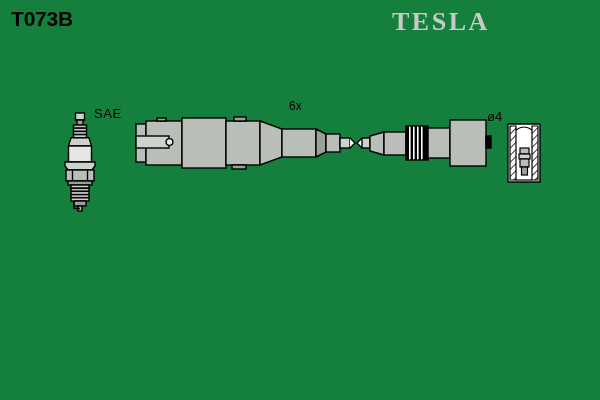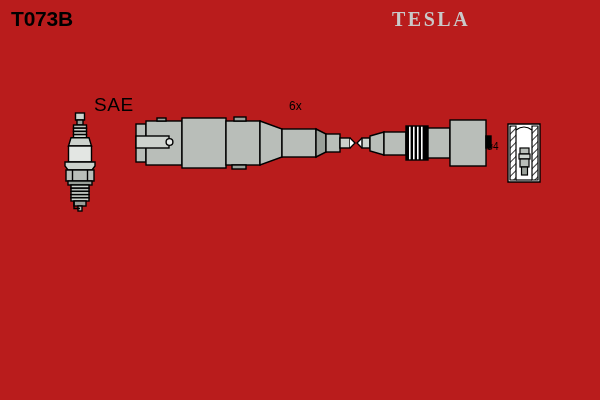--- a/index.html
+++ b/index.html
@@ -4,21 +4,21 @@
 <style>
   html, body {
     margin: 0;
     padding: 0;
     background: #ffffff;
   }
   #page {
     position: relative;
     width: 600px;
     height: 400px;
-    background: #b91c1c;
+    background: #15803d;
     font-family: "Liberation Sans", sans-serif;
     overflow: hidden;
   }
   
   #part-title {
     position: absolute;
     left: 11px;
     top: 8px;
     font-size: 21px;
     font-weight: bold;
@@ -35,21 +35,21 @@
     letter-spacing: 0.15px;
     color: #000000;
     line-height: 1;
     white-space: nowrap;
   }
   #brand-logo {
     position: absolute;
     left: 392px;
     top: 9px;
     font-family: "Liberation Serif", serif;
-    font-size: 20px;
+    font-size: 26px;
     font-weight: bold;
     letter-spacing: 2.5px;
     color: #c9c9c9;
     line-height: 1;
   }
   
   #diagram {
     position: absolute;
     left: 0;
     top: 0;
@@ -58,35 +58,34 @@
   }
   
   .callout {
     position: absolute;
     color: #000000;
     line-height: 1;
     white-space: nowrap;
   }
   #label-sae {
     left: 94px;
-    top: 95px;
-    font-size: 19px;
+    top: 107px;
+    font-size: 13px;
     letter-spacing: 0.6px;
   }
   #label-qty {
     left: 289px;
     top: 100px;
     font-size: 12px;
     font-weight: normal;
   }
   #label-dia {
     left: 487px;
     top: 110px;
-    font-size: 10px;
-    margin-top: 32px;
+    font-size: 13px;
   }
 </style>
 </head>
 <body>
 
 <div id="page">
 
   <div id="part-title">T073B</div>
 
 

